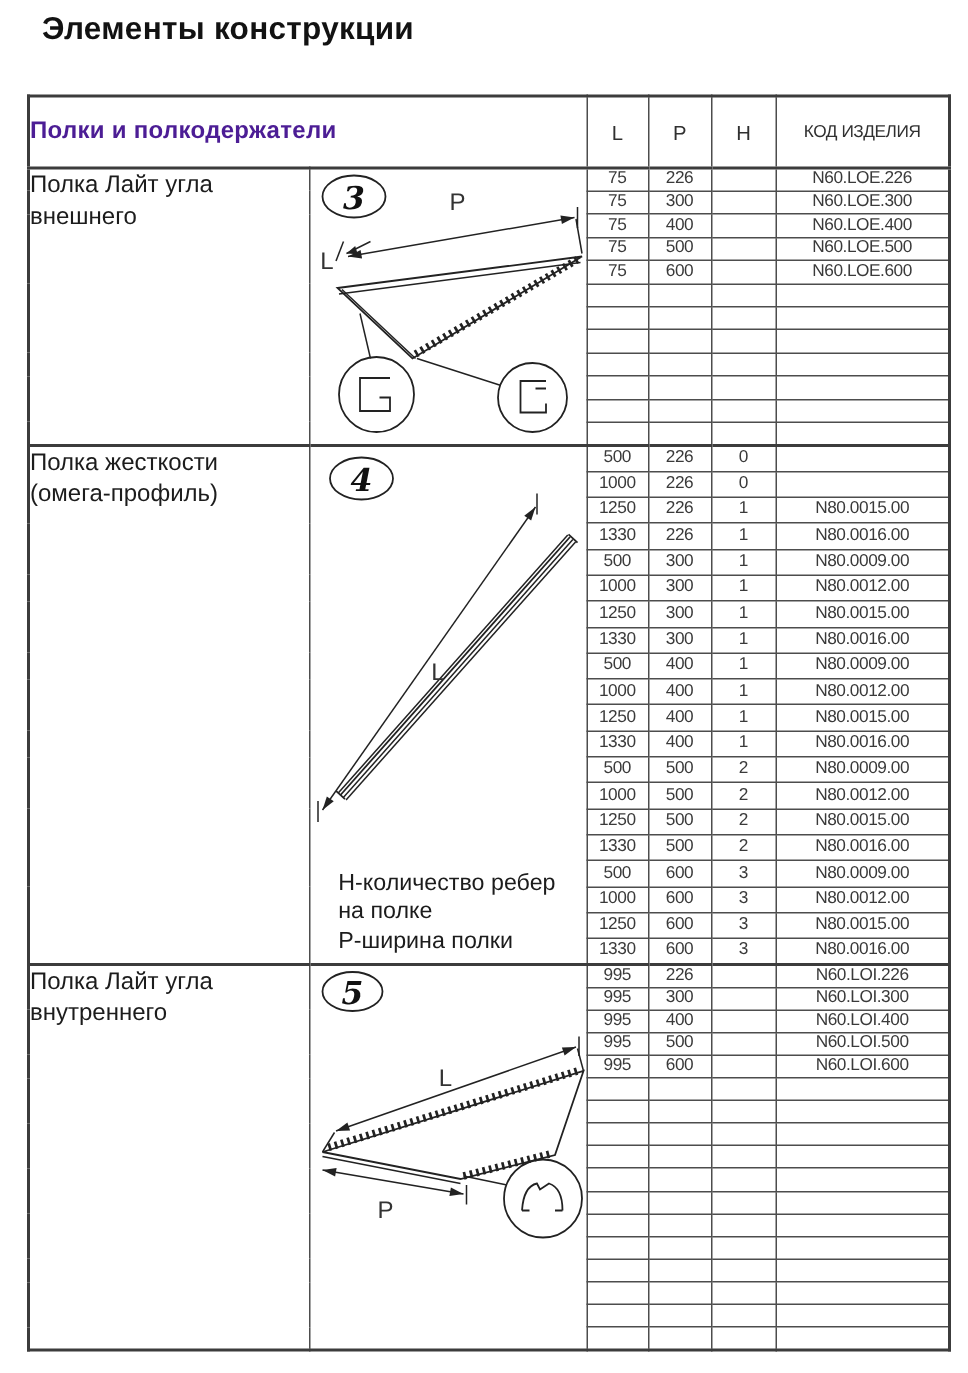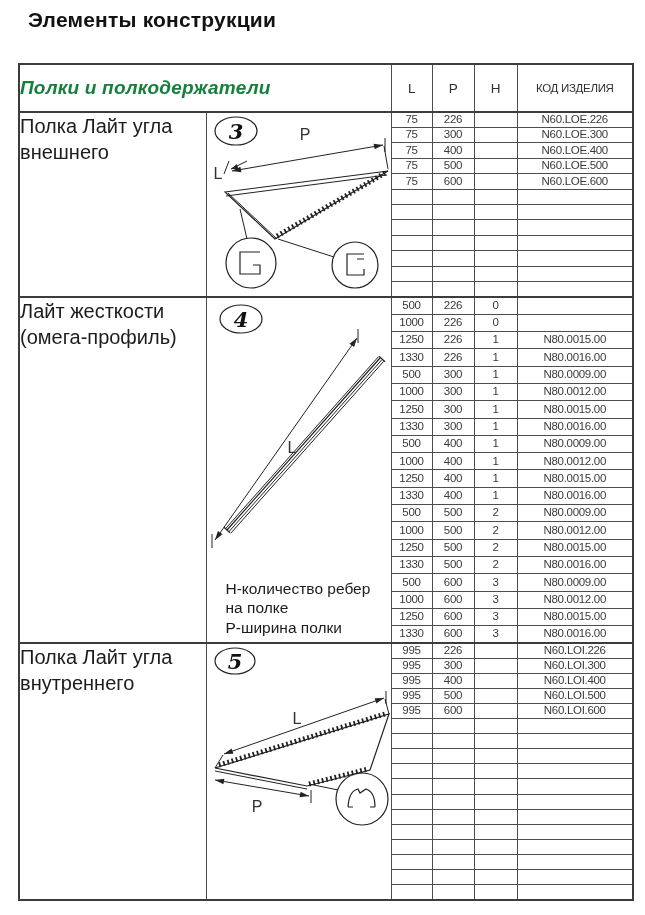--- a/index.html
+++ b/index.html
@@ -7,28 +7,28 @@
         font-family:"Liberation Sans",sans-serif;}
   .page-title{position:absolute;left:28px;top:8px;font-size:21px;font-weight:700;
         color:#121212;letter-spacing:.2px;}
   .logo{position:absolute;left:458px;top:3px;}
 
   table.catalog{position:absolute;left:18px;top:63px;width:615px;
         border-collapse:collapse;table-layout:fixed;border:2px solid #3c3c3c;}
   table.catalog td{border:1px solid #4d4d4d;padding:0;overflow:hidden;}
   tr.header-row{height:48px;}
   tr.header-row td{border-bottom:2px solid #3c3c3c;}
-  td.table-title{font-size:19px;font-weight:700;color:#15803d;padding-left:14px;letter-spacing:.2px;font-style:italic;}
+  td.table-title{font-size:16px;font-weight:700;color:#4c1d95;padding-left:14px;letter-spacing:.2px;}
   td.col-head{font-size:13.5px;color:#303030;text-align:center;letter-spacing:-.3px;}
   td.col-head.code{font-size:11.5px;margin-left:28px;}
   tr.sec-start td{border-top:2px solid #3c3c3c;}
   tr.r0{height:15.4px;} tr.r1{height:17.3px;} tr.r2{height:15.1px;}
   td.data-cell{font-size:11.5px;color:#3a3a3a;text-align:center;
         letter-spacing:-.3px;white-space:nowrap;line-height:1;}
-  td.label-cell{vertical-align:top;padding:13px 4px 0 10px;font-size:20px;
+  td.label-cell{vertical-align:top;padding:13px 4px 0 10px;font-size:16px;
         color:#1c1c1c;line-height:1.32;}
   td.diagram-cell{vertical-align:top;}
   .diag-inner{position:relative;}
   .diag-inner.s0{height:183px;} .diag-inner.s1{height:344px;} .diag-inner.s2{height:255px;}
   .diag-inner svg{display:block;}
   .note-block{position:absolute;left:7px;bottom:5px;font-size:15.5px;color:#1c1c1c;line-height:1.25;margin-left:12px;}
   .tech-label{font-size:16px;fill:#333;font-family:"Liberation Sans",sans-serif;}
   .badge-digit{font-family:"DejaVu Serif",serif;font-style:italic;font-weight:bold;
         font-size:21px;fill:#111;}
   .draw{stroke:#222;fill:none;stroke-width:1.2;}
@@ -164,21 +164,21 @@
           <td class="data-cell"></td>
         </tr>
         <tr class="r0">
           <td class="data-cell"></td>
           <td class="data-cell"></td>
           <td class="data-cell"></td>
           <td class="data-cell"></td>
         </tr>
         <tr class="r1 sec-start">
           <td class="label-cell" rowspan="20">
-            <div>Лайт жесткости</div>
+            <div>Полка жесткости</div>
             <div>(омега-профиль)</div>
           </td>
           <td class="diagram-cell" rowspan="20">
             <div class="diag-inner s1">
     <svg width="183" height="250" viewBox="0 0 183 250">
       <ellipse cx="34" cy="21" rx="21" ry="14" class="draw" stroke-width="1.5"></ellipse>
       <text x="34" y="29" text-anchor="middle" class="badge-digit">4</text>
 
       <line x1="20" y1="232" x2="173" y2="60" class="draw"></line>
       <line x1="21.9" y1="233.7" x2="174.9" y2="61.7" class="thin"></line>

